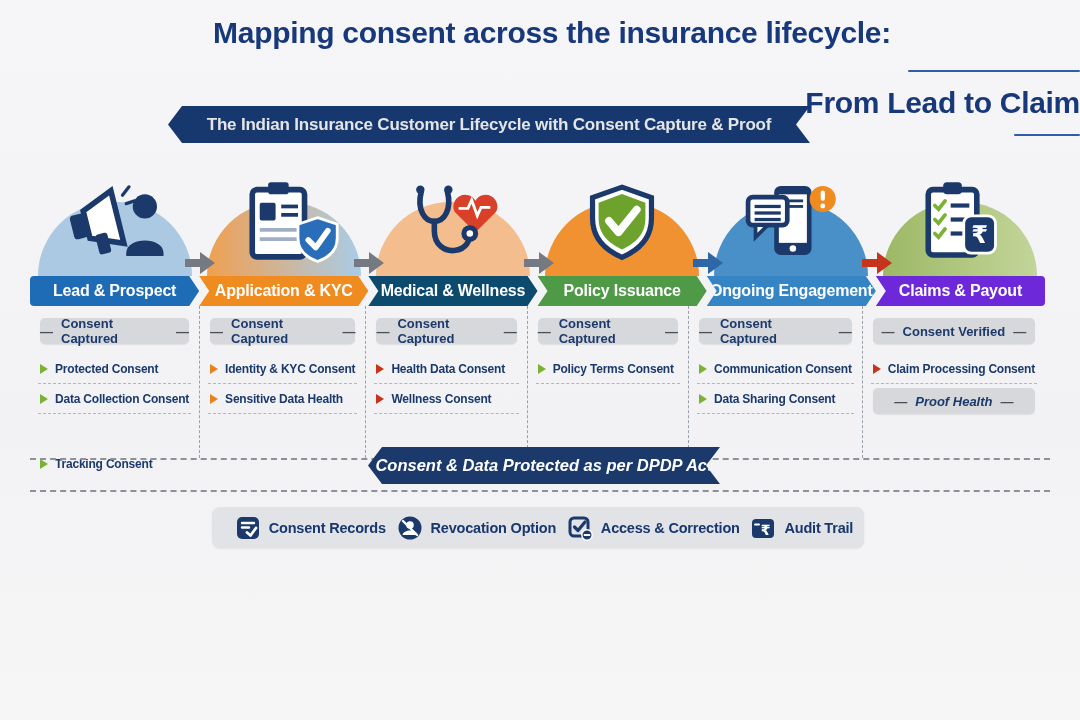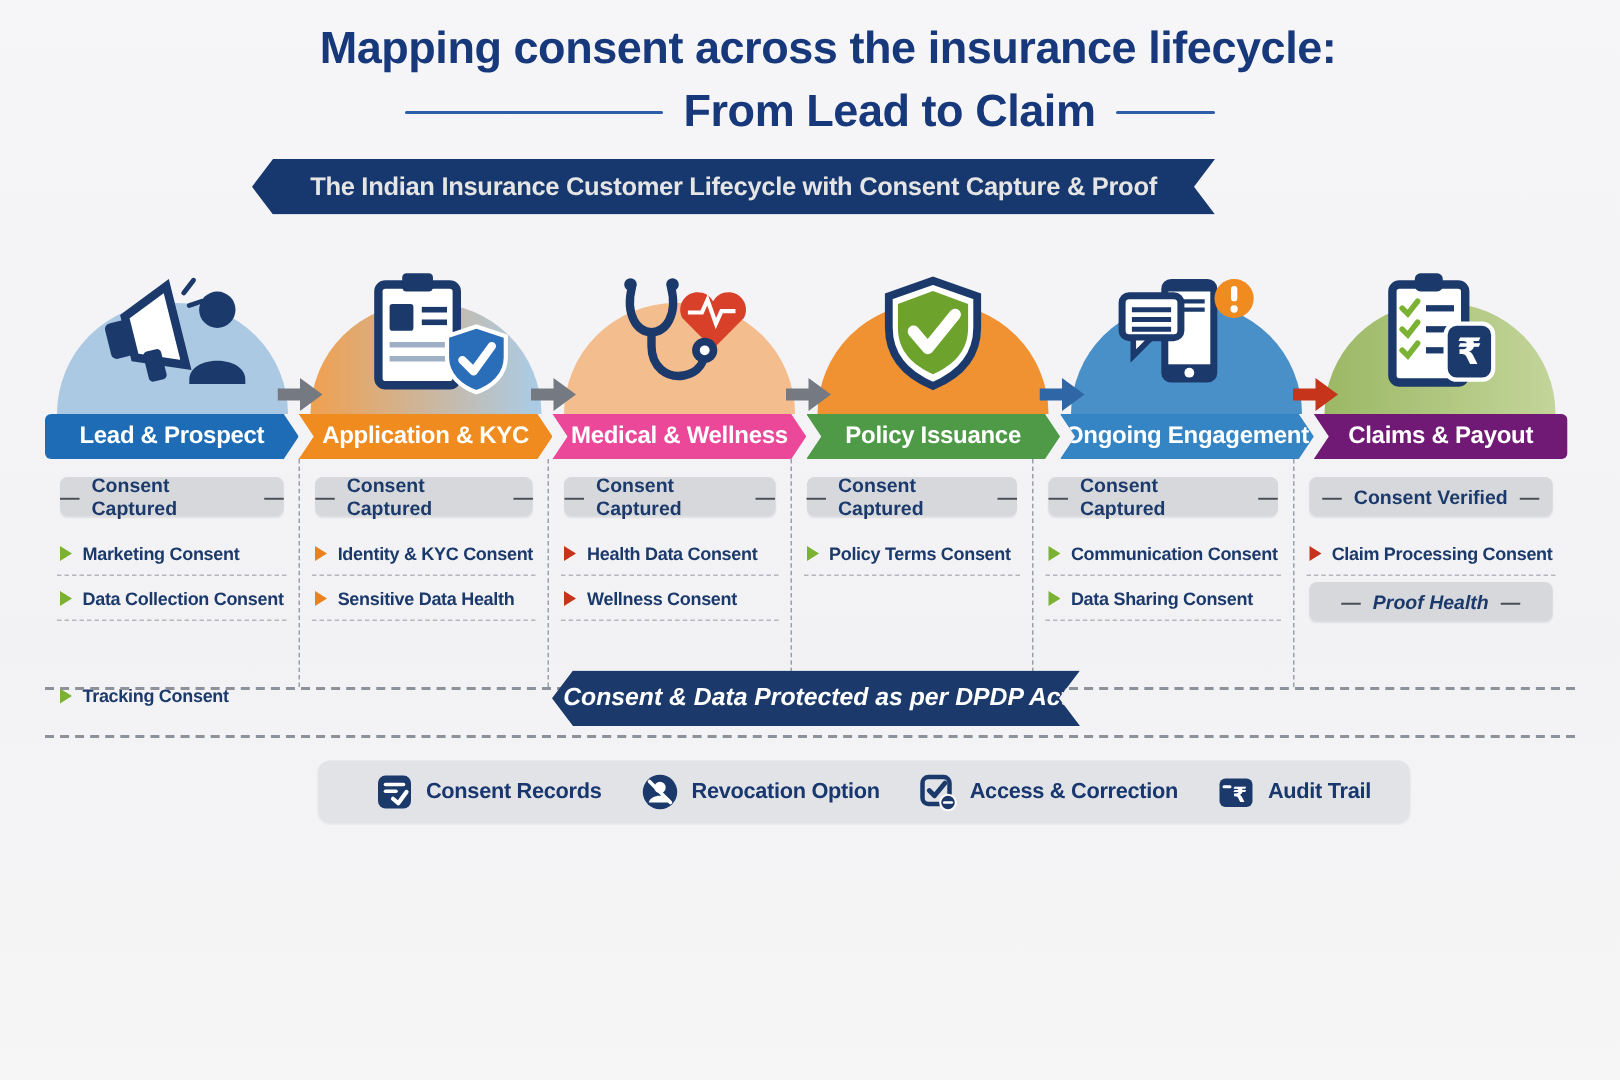--- a/index.html
+++ b/index.html
@@ -7,21 +7,21 @@
   body {
     font-family:"Liberation Sans", sans-serif;
     background:linear-gradient(180deg,#f6f6f8 0%,#f2f2f5 60%,#f7f6f6 100%);
     position:relative; overflow:hidden; color:#1b3a6b;
   }
   .abs { position:absolute; }
 
   
   .title-block { left:0; top:16px; width:1080px; text-align:center; }
   .title-line1 { font-size:30px; font-weight:bold; color:#17387b; letter-spacing:-0.3px;margin-left:24px; }
-  .title-row2 { margin-top:8px; display:flex; align-items:center; justify-content:center; gap:14px; }
+  .title-row2 { margin-top:20px; display:flex; align-items:flex-end; justify-content:center; gap:14px;flex-direction:column; }
   .title-line2 { font-size:30px; font-weight:bold; color:#17387b; letter-spacing:-0.3px; }
   .hline { height:2px; background:#2c5fa8; border-radius:2px; }
   .hline.left { width:172px; } .hline.right { width:66px; }
 
   .top-banner {
     left:168px; top:106px; width:642px; height:37px;
     background:#17386e; color:#e5e5e5; font-weight:bold; font-size:17px;
     display:flex; align-items:center; justify-content:center;
     clip-path:polygon(0 50%, 14px 0, 100% 0, calc(100% - 14px) 50%, 100% 100%, 14px 100%);
     letter-spacing:-0.2px;
@@ -69,21 +69,21 @@
   
   .dashed-line { left:30px; width:1020px; border-top:2px dashed #8d929a; height:0; }
   .dpdp-banner {
     left:368px; top:447px; width:352px; height:37px; background:#1b3a6b; color:#fff;
     font-weight:bold; font-style:italic; font-size:16.5px;
     display:flex; align-items:center; justify-content:center;
     clip-path:polygon(0 50%, 14px 0, 100% 0, calc(100% - 14px) 50%, 100% 100%, 14px 100%);
     z-index:4;
   }
   .legend-bar {
-    left:212px; top:507px; width:728px; height:41px; background:#e2e3e7;
+    left:212px; top:507px; width:652px; height:41px; background:#e2e3e7;
     border-radius:8px; display:flex; align-items:center; justify-content:space-evenly;
     box-shadow:0 1px 2px rgba(0,0,0,0.08);
     padding-left:12px;
   }
   .legend-item { display:flex; align-items:center; gap:8px; }
   .legend-label { font-weight:bold; font-size:14.5px; color:#17376e; letter-spacing:-0.2px; }
 </style>
 </head>
 <body>
 
@@ -156,21 +156,21 @@
           <path d="M84,56 L62,34 a12.5,12.5 0 1 1 22,-12 a12.5,12.5 0 1 1 22,12 z" fill="#d8402a"></path>
           <polyline points="66,30 76,30 80,21 86,38 90,29 100,29" fill="none" stroke="#ffffff" stroke-width="3"></polyline>
           <circle cx="25" cy="10" r="4.5" fill="#1b3a6b"></circle>
           <circle cx="55" cy="10" r="4.5" fill="#1b3a6b"></circle>
           <path d="M26,12 c-5,20 4,32 14,32 s19,-12 14,-32" fill="none" stroke="#1b3a6b" stroke-width="6" stroke-linecap="round"></path>
           <path d="M40,44 v10 c0,15 11,23 23,21 c11,-2 15,-10 15,-18" fill="none" stroke="#1b3a6b" stroke-width="6" stroke-linecap="round"></path>
           <circle cx="78" cy="57" r="9" fill="#1b3a6b"></circle>
           <circle cx="78" cy="57" r="3.5" fill="#ffffff"></circle>
         </svg>
       </div>
-      <div class="ribbon" style="background: #ec4899;">Medical &amp; Wellness</div>
+      <div class="ribbon" style="background: #0c4a6e;">Medical &amp; Wellness</div>
       <svg class="flow-arrow" style="right:-16px" viewBox="0 0 30 22">
         <polygon points="0,7 15,7 15,0 30,11 15,22 15,15 0,15" style="fill: rgb(117, 122, 130);"></polygon>
       </svg>
     </div>
 
     <div class="stage">
       <div class="stage-top">
         <div class="arc" style="--c1: #f09232; --c2: #f09232;"></div>
         <svg class="stage-icon" width="104" height="94" viewBox="0 0 120 100">
           <path d="M60,4 L94,16 v24 c0,24 -15,37 -34,45 C41,77 26,64 26,40 V16 z" fill="#ffffff" stroke="#1b3a6b" stroke-width="6"></path>
@@ -226,37 +226,37 @@
           </g>
           <g stroke="#1b3a6b" stroke-width="4.5">
             <line x1="50" y1="27" x2="70" y2="27"></line>
             <line x1="50" y1="42" x2="70" y2="42"></line>
             <line x1="50" y1="57" x2="70" y2="57"></line>
           </g>
           <rect x="64" y="38" width="34" height="40" rx="8" fill="#1b3a6b" stroke="#ffffff" stroke-width="3"></rect>
           <text x="81" y="67" font-size="26" font-weight="bold" fill="#ffffff" text-anchor="middle" font-family="DejaVu Sans, sans-serif">₹</text>
         </svg>
       </div>
-      <div class="ribbon" style="background: #701a75;">Claims &amp; Payout</div>
+      <div class="ribbon" style="background: #6d28d9;">Claims &amp; Payout</div>
     </div>
 
   </div>
 </div>
 
 <div class="abs content-row">
 
   <div class="col">
     <div class="pill">
       <span class="dash">—</span>
       <span>Consent Captured</span>
       <span class="dash">—</span>
     </div>
     <div class="item">
       <span class="chev" style="border-left-color: rgb(124, 178, 52);"></span>
-      <span>Marketing Consent</span>
+      <span>Protected Consent</span>
     </div>
     <div class="item">
       <span class="chev" style="border-left-color: rgb(124, 178, 52);"></span>
       <span>Data Collection Consent</span>
     </div>
     <div class="item no-rule">
       <span class="chev" style="border-left-color: rgb(124, 178, 52);"></span>
       <span>Tracking Consent</span>
     </div>
   </div>

